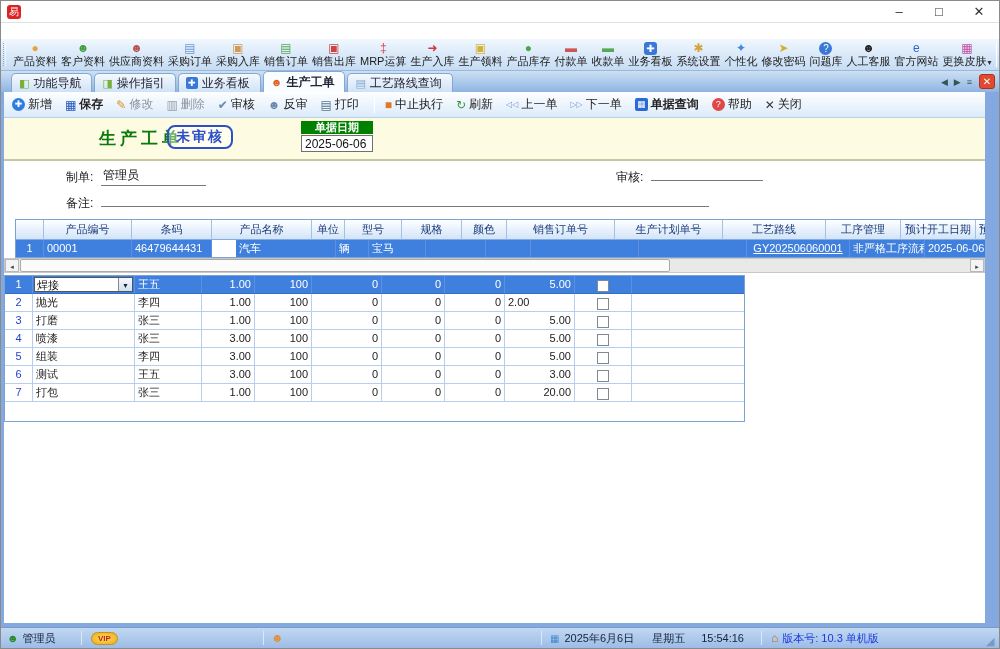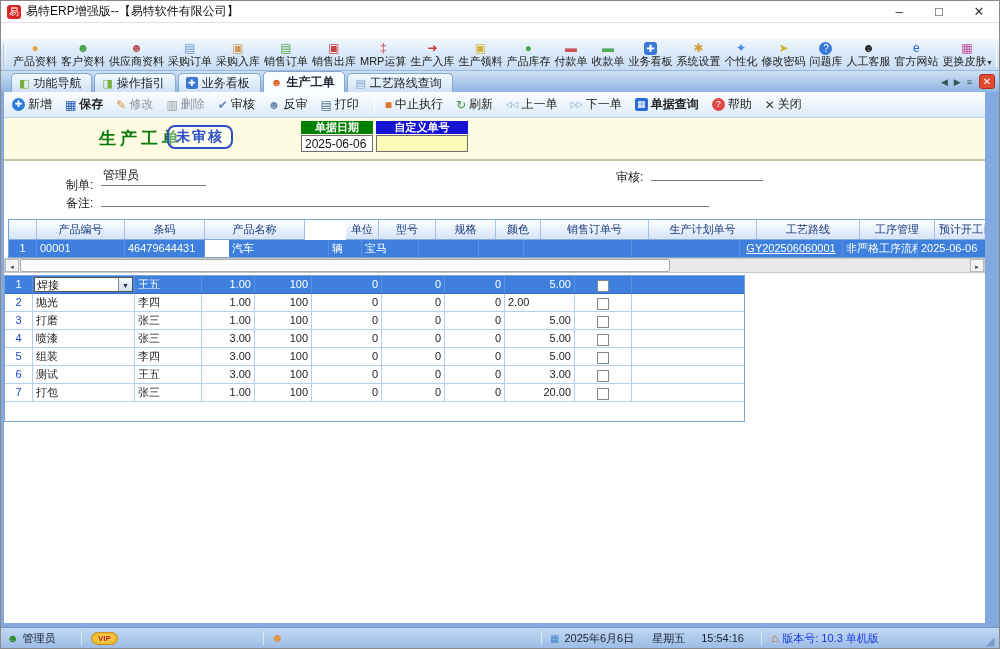--- a/index.html
+++ b/index.html
@@ -105,21 +105,20 @@
        color:#c02020;font-size:8px;font-weight:bold;padding:1px 6px;}
   .grip{position:absolute;right:1px;bottom:1px;width:12px;height:12px;color:#7a98c4;font-size:11px;line-height:12px;}
 </style>
 </head>
 <body>
 
 <div id="win">
 
   <div class="titlebar">
     <span class="applogo">易</span>
-    <span class="apptitle">易特ERP增强版--【易特软件有限公司】</span>
     <span class="winbtns">
       <span class="winbtn">–</span>
       <span class="winbtn">□</span>
       <span class="winbtn">✕</span>
     </span>
   </div>
 
 
   <div class="toolbar">
     <span class="tgrip"></span>
@@ -245,42 +244,38 @@
           <span class="abtn"><span class="ic" style="color:#333333;">✕</span>关闭</span>
         </div>
 
       <div class="formhead">
         <span class="ftitle">生产工单</span>
         <span class="stamp">未审核</span>
         <div class="fld" style="left:297px;width:72px;">
           <div class="flabel" style="background:#008000;">单据日期</div>
           <input readonly="" value="2025-06-06" style="">
         </div>
-        <div class="fld" style="left:372px;width:92px;">
-          <div class="flabel" style="background:#1414d2;">自定义单号</div>
-          <input style="background: rgb(253, 251, 184);" value="">
-        </div>
       </div>
 
       <div class="midzone">
-        <span style="position:absolute;left:62px;top:16px;" class="flabel2">制单:</span>
+        <span style="position:absolute;left:62px;top:8px;" class="flabel2">制单:</span>
         <span style="position:absolute;left:97px;top:6px;min-width:105px;" class="uval">管理员</span>
         <span style="position:absolute;left:612px;top:8px;" class="flabel2">审核:</span>
         <span style="position:absolute;left:647px;top:6px;min-width:112px;" class="uval"></span>
         <span style="position:absolute;left:62px;top:34px;" class="flabel2">备注:</span>
         <span style="position:absolute;left:97px;top:32px;min-width:608px;" class="uval"></span>
       </div>
 
-      <div class="grid" style="top:127px;left:4px;width:981px;height:39px;">
+      <div class="grid" style="top:127px;left:11px;width:981px;height:39px;">
           <div class="grow ghead">
             <span class="gc" style="width: 28px;"></span>
             <span class="gc" style="width: 88px;">产品编号</span>
             <span class="gc" style="width: 80px;">条码</span>
             <span class="gc" style="width: 100px;">产品名称</span>
-            <span class="gc" style="width: 33px; margin-left: 41px;">单位</span>
+            <span class="gc" style="width: 33px;">单位</span>
             <span class="gc" style="width: 57px;">型号</span>
             <span class="gc" style="width: 60px;">规格</span>
             <span class="gc" style="width: 45px;">颜色</span>
             <span class="gc" style="width: 108px;">销售订单号</span>
             <span class="gc" style="width: 108px;">生产计划单号</span>
             <span class="gc" style="width: 103px;">工艺路线</span>
             <span class="gc" style="width: 75px;">工序管理</span>
             <span class="gc" style="width: 75px;">预计开工日期</span>
             <span class="gc" style="width: 60px;">预计完工日期</span>
           </div>

